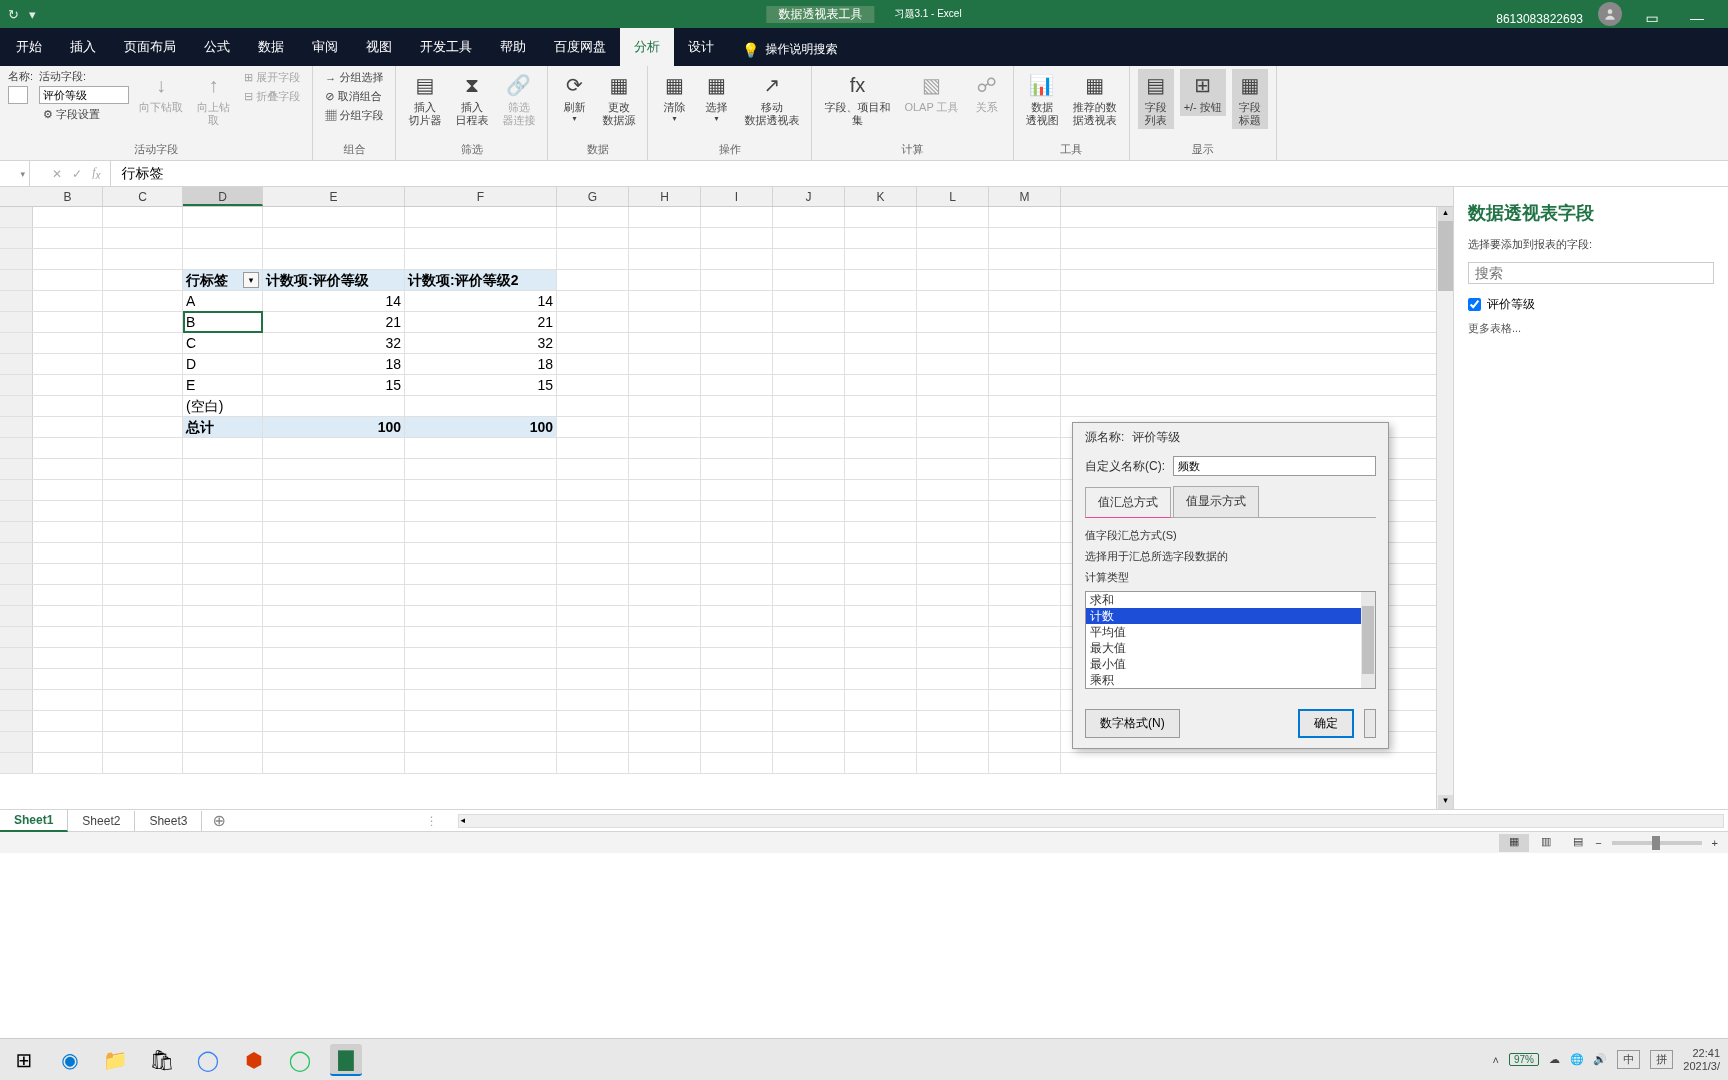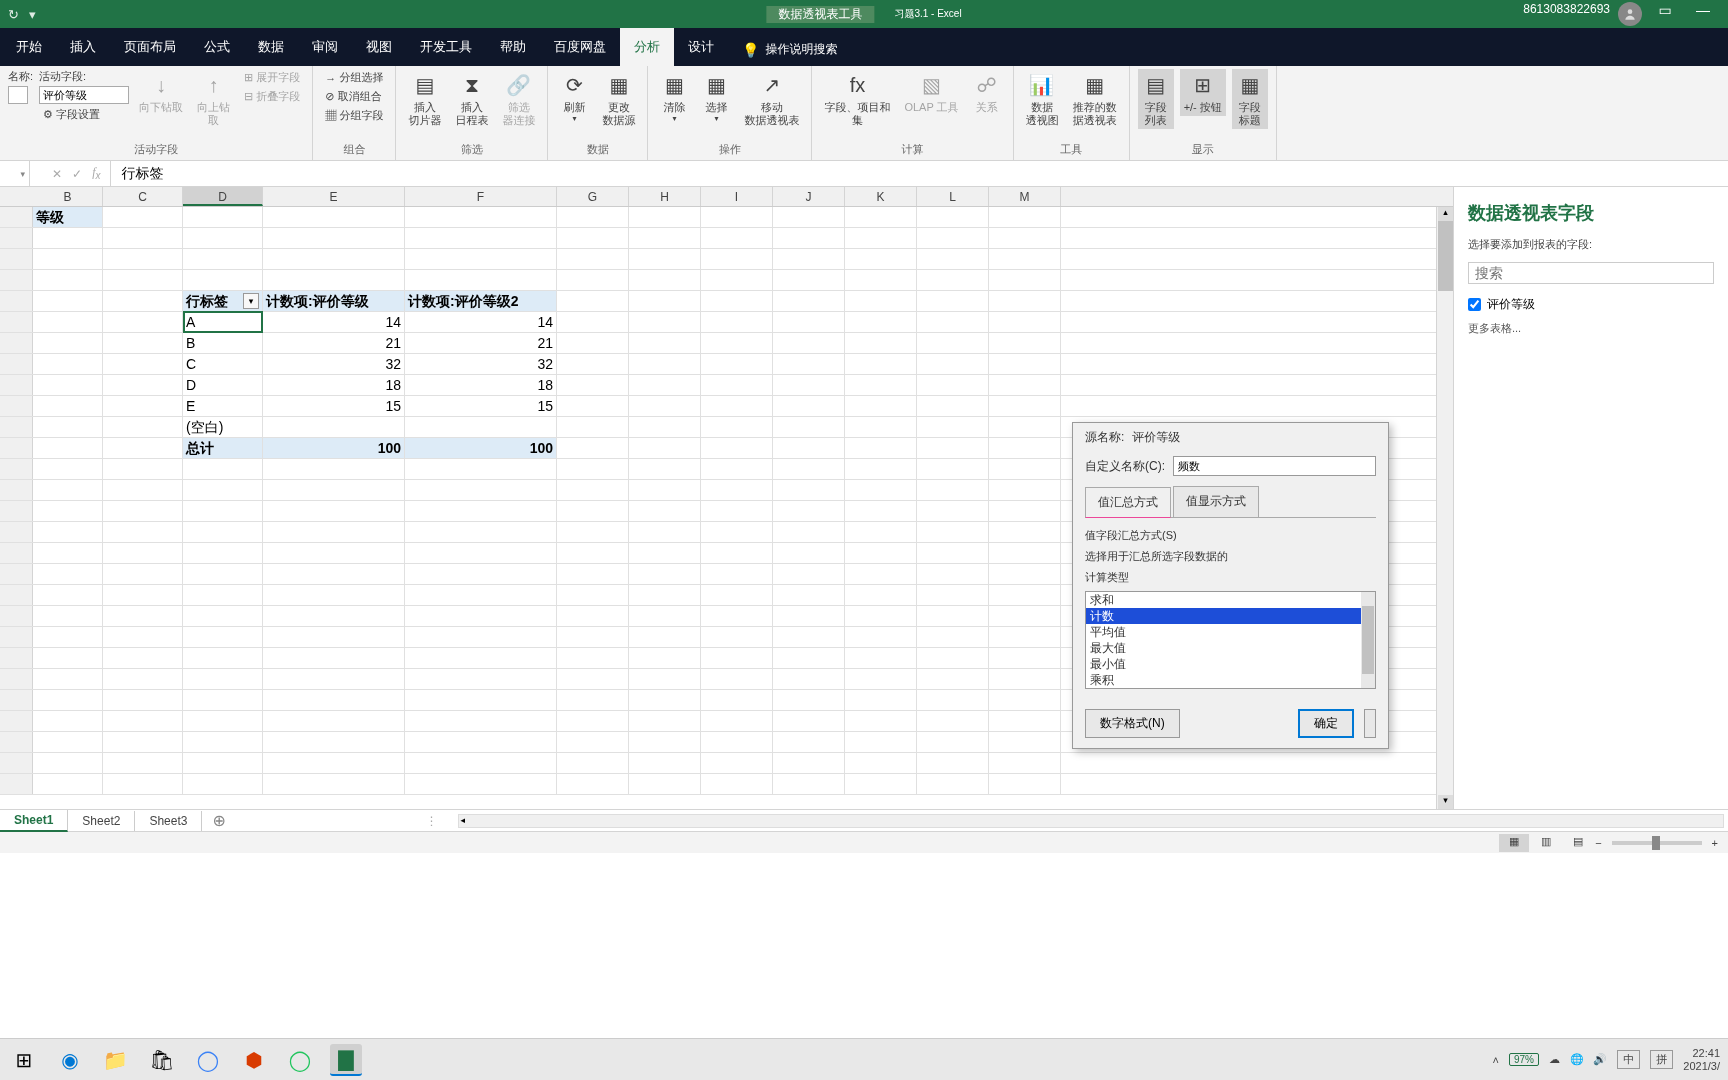--- a/index.html
+++ b/index.html
@@ -5,21 +5,21 @@
 * { margin: 0; padding: 0; box-sizing: border-box; font-family: "Microsoft YaHei", "Segoe UI", sans-serif; }
 body { background: #fff; overflow: hidden; font-size: 12px; height: 1080px; width: 1728px; }
 
 
 .titlebar { background: #217346; height: 28px; display: flex; align-items: center; color: #fff; position: relative; }
 .qat { display: flex; gap: 10px; padding-left: 8px; align-items: center; }
 .qat span { opacity: .85; font-size: 13px; }
 .titlebar-center { position: absolute; left: 50%; transform: translateX(-50%); display: flex; align-items: center; gap: 20px; }
 .context-tab { background: #4e8a5f; padding: 0 12px; font-size: 12px; }
 .doc-name { font-size: 10px; }
-.titlebar-right { margin-left: auto; display: flex; align-items: flex-start; gap: 8px; padding-right: 10px; }
+.titlebar-right { margin-left: auto; display: flex; align-items: flex-end; gap: 15px; padding-right: 16px; }
 .user-id { font-size: 12px; }
 .avatar-circle { width: 24px; height: 24px; border-radius: 50%; background: #888; display: flex; align-items: center; justify-content: center; }
 .win-btn { width: 30px; text-align: center; font-size: 14px; }
 
 
 .tabs { background: #0f172a; height: 38px; display: flex; align-items: flex-end; padding-left: 2px; }
 .tab { color: #fff; padding: 10px 14px; font-size: 13px; cursor: pointer; }
 .tab.active { background: #f3f3f3; color: #217346; }
 .tell-me { display: flex; align-items: center; gap: 6px; color: #fff; padding: 0 14px 8px; }
 .bulb { font-size: 14px; }
@@ -336,35 +336,20 @@
       <div class="ch">F</div>
       <div class="ch">G</div>
       <div class="ch">H</div>
       <div class="ch">I</div>
       <div class="ch">J</div>
       <div class="ch">K</div>
       <div class="ch">L</div>
       <div class="ch">M</div>
     </div>
     <div class="cells" id="cells">
-        <div class="row">
-          <div class="rowh"></div>
-          <div class="cell cA pivot-head"><b>等级</b></div>
-          <div class="cell cB"></div>
-          <div class="cell cC"></div>
-          <div class="cell cD"></div>
-          <div class="cell cE"></div>
-          <div class="cell cF"></div>
-          <div class="cell cG"></div>
-          <div class="cell cH"></div>
-          <div class="cell cI"></div>
-          <div class="cell cJ"></div>
-          <div class="cell cK"></div>
-          <div class="cell cL"></div>
-        </div>
         <div class="row">
           <div class="rowh"></div>
           <div class="cell cA"></div>
           <div class="cell cB"></div>
           <div class="cell cC"></div>
           <div class="cell cD"></div>
           <div class="cell cE"></div>
           <div class="cell cF"></div>
           <div class="cell cG"></div>
           <div class="cell cH"></div>

